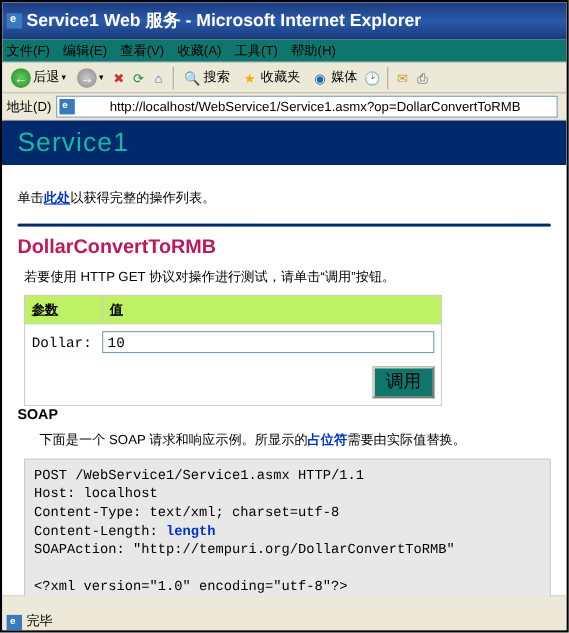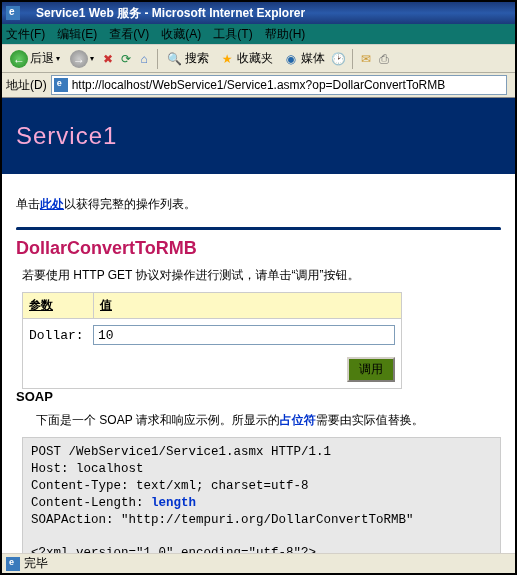--- a/index.html
+++ b/index.html
@@ -11,27 +11,26 @@
     width: 517px;
     height: 575px;
     border: 2px solid #000;
     display: flex;
     flex-direction: column;
     overflow: hidden;
   }
   .titlebar {
     background: linear-gradient(to bottom, #1a3a7a, #2a5aaa, #1a3a7a);
     color: #fff;
-    height: 22px;
+    height: 34px;
     display: flex;
     align-items: center;
     padding: 0 4px;
     font-weight: bold;
-    font-size: 12px;
-    gap: 12px;
+    font-size: 16px;
   }
   .titlebar .icon-app {
     width: 14px; height: 14px;
     background: #3a7abc;
     margin-right: 4px;
     display: inline-block;
     position: relative;
   }
   .titlebar .icon-app::after {
     content: "e";
@@ -98,38 +97,38 @@
   }
   .addr-input .ie-icon {
     width: 14px; height: 14px;
     background: #3a7abc;
     margin-right: 4px;
     position: relative;
   }
   .addr-input .ie-icon::after {
     content:"e"; color:#fff; font-size:9px; position:absolute; left:3px; top:0; font-weight:bold;
   }
-  .addr-text { flex:1; font-size:12px; white-space:nowrap; overflow:hidden; }
+  .addr-text { flex:1; font-size:12px; white-space:nowrap; overflow:hidden;margin-left:28px; }
   .content {
     flex: 1;
     overflow: hidden;
     background: #fff;
     position: relative;
   }
   .content-inner {
     padding: 0;
     height: 100%;
     overflow-y: auto;
   }
   .service-banner {
     background: #002a6c;
-    color: #f9a8d4;
+    color: #14b8a6;
     font-family: Verdana, sans-serif;
     font-size: 24px;
-    padding: 24px 14px;
+    padding: 6px 14px;
     font-weight: normal;
     letter-spacing: 1px;
   }
   .body-area {
     padding: 10px 14px;
     font-family: "Microsoft YaHei", Verdana, sans-serif;
     font-size: 12px;
   }
   .body-area a { color: #0033cc; text-decoration: underline; font-weight:bold; }
   hr.divider { border: none; border-top: 3px solid #002a6c; margin: 14px 0 8px 0; height:3px; background:#002a6c; border-radius:1.5px; }
@@ -146,21 +145,21 @@
     margin: 4px 0 6px 0;
   }
   .test-box {
     border: 1px solid #ccc;
     background: #efefef;
     margin: 8px 0 0 6px;
     width: 380px;
   }
   .test-head {
     display: flex;
-    background: #fef9c3;
+    background: #bef264;
     border-bottom: 1px solid #ccc;
     font-size: 12px;
     text-decoration: underline;
   }
   .test-head .col1 { width: 70px; padding: 4px 6px; font-weight: bold; }
   .test-head .col2 { flex:1; padding: 4px 6px; font-weight: bold; border-left:1px solid #ccc; }
   .test-row { display:flex; padding: 6px; align-items:center; background:#fff; }
   .test-row .lbl { width: 64px; font-family: "Courier New", monospace; font-size:13px; }
   .test-row input {
     flex: 1;
@@ -169,46 +168,46 @@
     padding: 0 4px;
     font-family: "Courier New", monospace;
     font-size: 13px;
   }
   .invoke-row {
     display:flex; justify-content: flex-end;
     padding: 6px; background:#fff;
   }
   .invoke-row button {
     border: 2px outset #d4d0c8;
-    background: #4d7c0f;
+    background: #0f766e;
     padding: 2px 10px;
     font-family: Liberation Sans, sans-serif;
-    font-size: 12px;
+    font-size: 16px;
   }
   .soap-head { font-weight: bold; font-size: 13px; }
   .soap-desc { font-size: 12px; margin: 8px 0 8px 20px; }
   .placeholder { color: #0033cc; font-weight: bold; }
   .code-block {
     background: #e8e8e8;
     border: 1px solid #ccc;
     margin: 2px 0 0 6px;
     padding: 6px 8px;
     font-family: "Courier New", monospace;
     font-size: 12.5px;
     white-space: pre;
     line-height: 1.35;
     overflow: hidden;
   }
   .code-block .kw { color: #0033cc; font-weight: bold; text-align: center; }
   .statusbar {
-    height: 20px;
+    height: 32px;
     background: #ece9d8;
     border-top: 1px solid #d4d0c8;
     display:flex;
-    align-items:center;
+    align-items:flex-end;
     padding: 0 4px;
     font-size: 12px;
   }
   .statusbar .ie-icon2 {
     width: 14px; height: 14px;
     background: #3a7abc;
     margin-right: 4px;
     position: relative;
   }
   .statusbar .ie-icon2::after {

